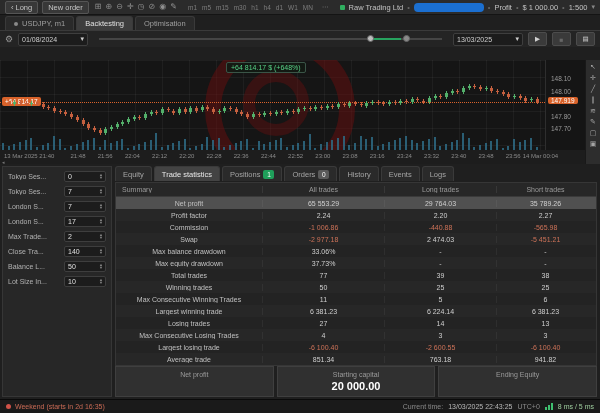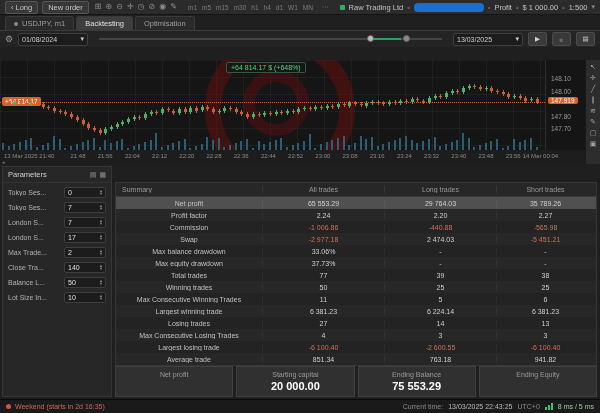--- a/index.html
+++ b/index.html
@@ -625,27 +625,20 @@
         <span class="tax-label" style="left: 404.4px; transform: translateX(-50%);">23:24</span>
         <span class="tax-label" style="left: 431.6px; transform: translateX(-50%);">23:32</span>
         <span class="tax-label" style="left: 458.8px; transform: translateX(-50%);">23:40</span>
         <span class="tax-label" style="left: 486px; transform: translateX(-50%);">23:48</span>
         <span class="tax-label" style="left: 513.2px; transform: translateX(-50%);">23:56</span>
         <span class="tax-label" style="left: 540.4px; transform: translateX(-50%);">14 Mar 00:04</span>
       </div>
   </div>
 
   <div class="params">
-    <div class="params-hd">
-      <span>Parameters</span>
-      <span class="hd-icons">
-          <span>▤</span>
-          <span>▦</span>
-        </span>
-    </div>
     <div id="param-rows">
         <div class="prow">
           <span class="plab">Tokyo Ses...</span>
           <div class="pinput">0<span class="pstep">
               <span>▲</span>
               <span>▼</span>
             </span></div>
         </div>
         <div class="prow">
           <span class="plab">Tokyo Ses...</span>
@@ -692,20 +685,29 @@
         <div class="prow">
           <span class="plab">Lot Size In...</span>
           <div class="pinput">10<span class="pstep">
               <span>▲</span>
               <span>▼</span>
             </span></div>
         </div>
       </div>
   </div>
 
+  <div class="subtabs" id="subtabs">
+      <div class="stab">Equity</div>
+      <div class="stab active">Trade statistics</div>
+      <div class="stab">Positions<span class="sbadge" style="background: rgb(31, 158, 90);">1</span></div>
+      <div class="stab">Orders<span class="sbadge" style="background: rgb(90, 90, 90);">0</span></div>
+      <div class="stab">History</div>
+      <div class="stab">Events</div>
+      <div class="stab">Logs</div>
+    </div>
 
   <div class="stats" id="stats">
       <div class="trow header">
         <span class="tcell">Summary</span>
         <span class="tcell">All trades</span>
         <span class="tcell">Long trades</span>
         <span class="tcell">Short trades</span>
       </div>
       <div class="trow selected">
         <span class="tcell">Net profit</span>
@@ -793,24 +795,20 @@
       </div>
     </div>
 
   <div class="cards" id="cards">
       <div class="card">
         <div class="clab">Net profit</div>
       </div>
       <div class="card">
         <div class="clab">Starting capital</div>
         <div class="cval">20 000.00</div>
-      </div>
-      <div class="card">
-        <div class="clab">Ending Balance</div>
-        <div class="cval">75 553.29</div>
       </div>
       <div class="card">
         <div class="clab">Ending Equity</div>
       </div>
     </div>
 
   <div class="statusbar">
     <span class="dot-red"></span>
     <span class="st-left">Weekend (starts in 2d 16:35)</span>
     <div class="st-right">

